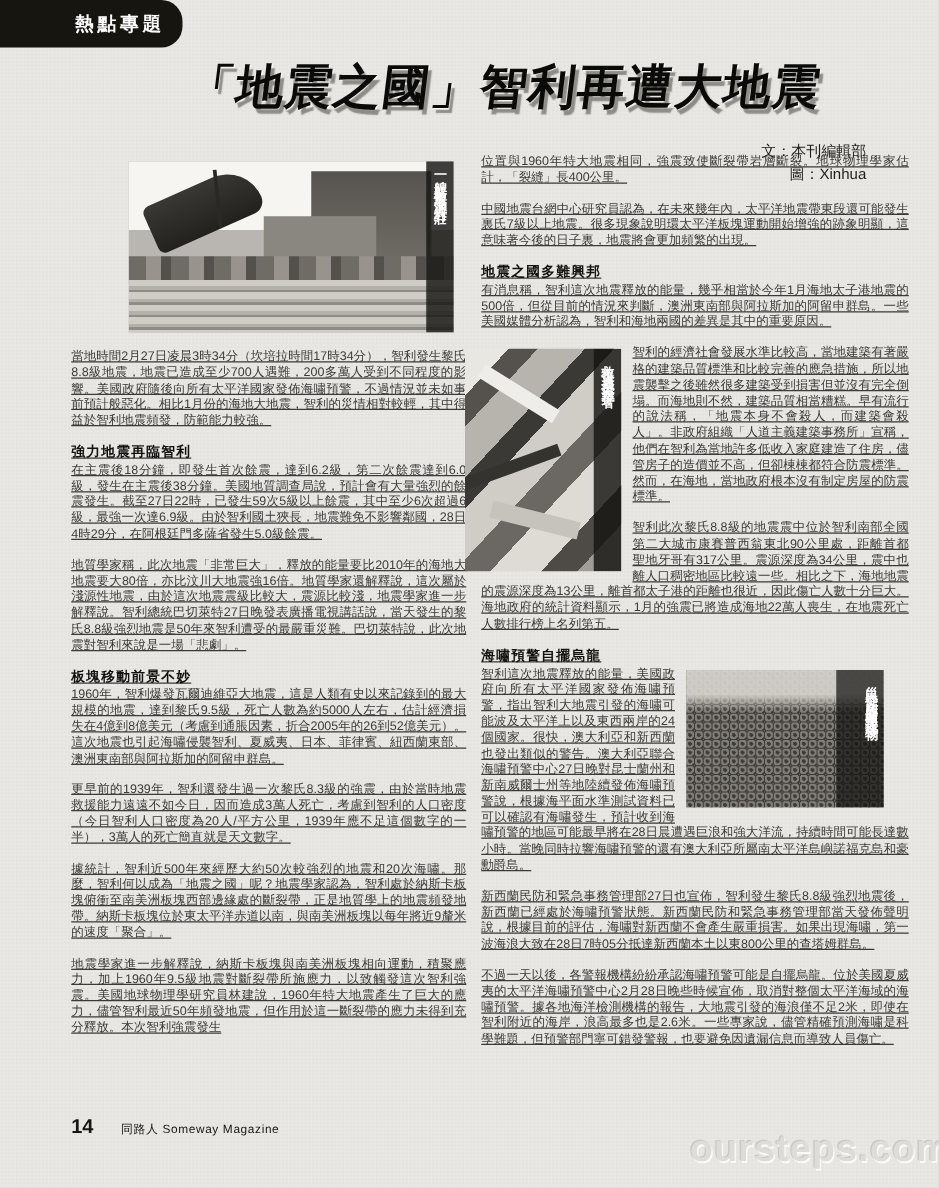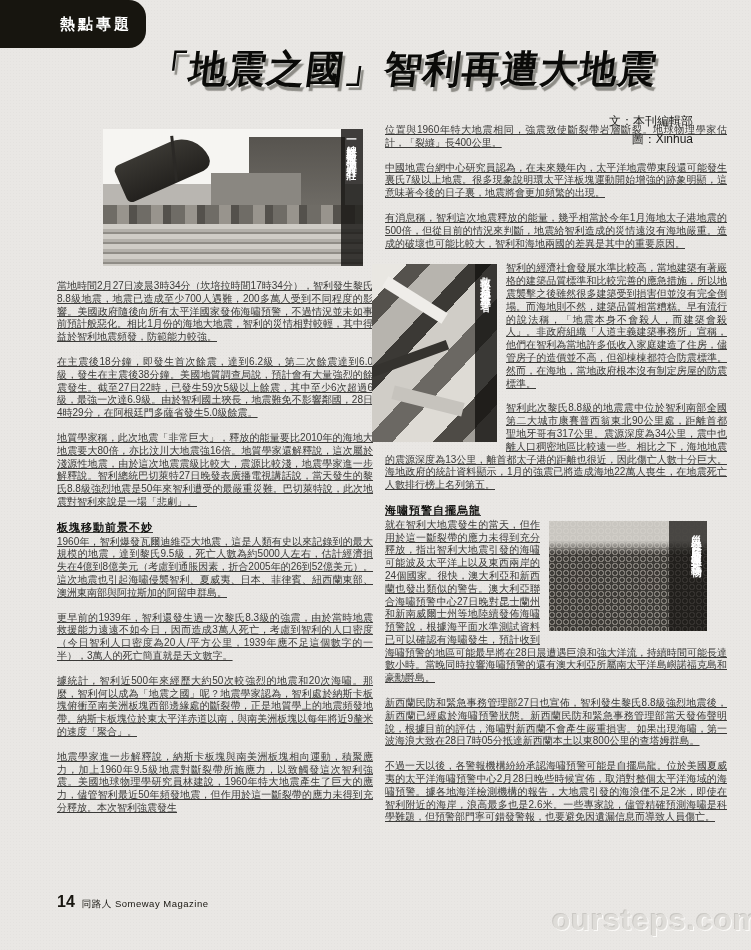--- a/index.html
+++ b/index.html
@@ -6,21 +6,21 @@
   .page{
     position:relative; width:751px; height:950px; overflow:hidden;
     background:#e9e7e4;
     background-image:radial-gradient(rgba(0,0,0,0.025) 1px, transparent 1px);
     background-size:3px 3px;
     font-family:"Liberation Sans","DejaVu Sans",sans-serif;
     color:#3a3a38;
   }
   
   .badge{
-    position:absolute; left:0; top:66; width:146px; height:48px;
+    position:absolute; left:0; top:66; width:146px; height:38px;
     background:#17150f; border-radius:0 17px 17px 0;
     display:flex; align-items:center; justify-content:flex-end;
     color:#fff; font-size:15px; font-weight:bold; letter-spacing:3px;
     padding-right:14px; box-sizing:border-box;
   }
   .main-title{
     position:absolute; left:150px; top:44px; width:480px;
     font-size:38px; font-weight:900; color:#0a0a08;
     transform:skewX(-7deg);
     text-shadow:3px 4px 1px rgba(125,123,118,0.85), 1px 1px 0 #fdfdfb;
@@ -59,21 +59,21 @@
   .photo2 .beam1{position:absolute;left:8px;top:30px;width:70px;height:12px;background:#efede9;transform:rotate(32deg);}
   .photo2 .beam2{position:absolute;left:-6px;top:90px;width:84px;height:10px;background:#35332f;transform:rotate(-20deg);}
   .photo2 .beam3{position:absolute;left:20px;top:130px;width:72px;height:14px;background:#c6c3bd;transform:rotate(14deg);}
   .photo3{float:right; width:158px; height:110px; margin:2px 20px 4px 9px;
     background:
       linear-gradient(180deg,rgba(216,213,207,0.9) 0 18%,rgba(0,0,0,0) 30%),
       repeating-radial-gradient(circle at 3px 3px,#3d3b37 0 1.6px,#807c76 1.6px 3.4px);
     background-size:100% 100%, 7px 7px;}
   .vcap2{width:38px; line-height:17px; background:rgba(22,21,18,0.72);}
   
-  .footer{position:absolute; left:57px; top:893px; display:flex; align-items:baseline; gap:7px; color:#17150f;}
+  .footer{position:absolute; left:57px; top:893px; display:flex; align-items:baseline; gap:22px; color:#17150f;}
   .footer .pno{font-size:16px; font-weight:bold;}
   .footer .mag{font-size:9.5px; font-weight:normal; letter-spacing:0.5px;}
   .watermark{
     position:absolute; left:552px; top:903px; white-space:nowrap;
     font-size:30px; font-weight:bold; letter-spacing:1px;
     color:#dedcd8; text-shadow:1px 1px 0 #fbfaf8,-1px -1px 0 #c9c7c3;
   }
 </style>
 </head>
 <body>
@@ -95,46 +95,48 @@
       <div class="bldg-r"></div>
       <div class="bldg-m"></div>
       <div class="boat">
           <div class="mast"></div>
         </div>
       <div class="rubble"></div>
       <div class="water"></div>
       <div class="vcap">一艘船被海浪沖入村莊</div>
     </div>
     <p>當地時間2月27日凌晨3時34分（坎培拉時間17時34分），智利發生黎氏8.8級地震，地震已造成至少700人遇難，200多萬人受到不同程度的影響。美國政府隨後向所有太平洋國家發佈海嘯預警，不過情況並未如事前預計般惡化。相比1月份的海地大地震，智利的災情相對較輕，其中得益於智利地震頻發，防範能力較強。</p>
+    <h3>強力地震再臨智利</h3>
     <p>在主震後18分鐘，即發生首次餘震，達到6.2級，第二次餘震達到6.0級，發生在主震後38分鐘。美國地質調查局說，預計會有大量強烈的餘震發生。截至27日22時，已發生59次5級以上餘震，其中至少6次超過6級，最強一次達6.9級。由於智利國土狹長，地震難免不影響鄰國，28日4時29分，在阿根廷門多薩省發生5.0級餘震。</p>
     <p>地質學家稱，此次地震「非常巨大」，釋放的能量要比2010年的海地大地震要大80倍，亦比汶川大地震強16倍。地質學家還解釋說，這次屬於淺源性地震，由於這次地震震級比較大，震源比較淺，地震學家進一步解釋說。智利總統巴切萊特27日晚發表廣播電視講話說，當天發生的黎氏8.8級強烈地震是50年來智利遭受的最嚴重災難。巴切萊特說，此次地震對智利來說是一場「悲劇」。</p>
     <h3>板塊移動前景不妙</h3>
     <p>1960年，智利爆發瓦爾迪維亞大地震，這是人類有史以來記錄到的最大規模的地震，達到黎氏9.5級，死亡人數為約5000人左右，估計經濟損失在4億到8億美元（考慮到通脹因素，折合2005年的26到52億美元）。這次地震也引起海嘯侵襲智利、夏威夷、日本、菲律賓、紐西蘭東部、澳洲東南部與阿拉斯加的阿留申群島。</p>
     <p>更早前的1939年，智利還發生過一次黎氏8.3級的強震，由於當時地震救援能力遠遠不如今日，因而造成3萬人死亡，考慮到智利的人口密度（今日智利人口密度為20人/平方公里，1939年應不足這個數字的一半），3萬人的死亡簡直就是天文數字。</p>
     <p>據統計，智利近500年來經歷大約50次較強烈的地震和20次海嘯。那麼，智利何以成為「地震之國」呢？地震學家認為，智利處於納斯卡板塊俯衝至南美洲板塊西部邊緣處的斷裂帶，正是地質學上的地震頻發地帶。納斯卡板塊位於東太平洋赤道以南，與南美洲板塊以每年將近9釐米的速度「聚合」。</p>
     <p>地震學家進一步解釋說，納斯卡板塊與南美洲板塊相向運動，積聚應力，加上1960年9.5級地震對斷裂帶所施應力，以致觸發這次智利強震。美國地球物理學研究員林建說，1960年特大地震產生了巨大的應力，儘管智利最近50年頻發地震，但作用於這一斷裂帶的應力未得到充分釋放。本次智利強震發生</p>
   </div>
 
   <div class="col col-right">
     <p>位置與1960年特大地震相同，強震致使斷裂帶岩層斷裂。地球物理學家估計，「裂縫」長400公里。</p>
     <p>中國地震台網中心研究員認為，在未來幾年內，太平洋地震帶東段還可能發生裏氏7級以上地震。很多現象說明環太平洋板塊運動開始增強的跡象明顯，這意味著今後的日子裏，地震將會更加頻繁的出現。</p>
-    <p>有消息稱，智利這次地震釋放的能量，幾乎相當於今年1月海地太子港地震的500倍，但從目前的情況來判斷，地震給智利造成的災情遠沒有海地嚴重。造成的破壞也可能比較大，智利和海地兩國的差異是其中的重要原因。</p>
+    <h3>地震之國多難興邦</h3>
+    <p>有消息稱，智利這次地震釋放的能量，幾乎相當於今年1月海地太子港地震的500倍，但從目前的情況來判斷，澳洲東南部與阿拉斯加的阿留申群島。一些美國媒體分析認為，智利和海地兩國的差異是其中的重要原因。</p>
     <div class="photo photo2">
       <div class="beam1"></div>
       <div class="beam2"></div>
       <div class="beam3"></div>
       <div class="vcap">救援人員搜索幸存者</div>
     </div>
     <p>智利的經濟社會發展水準比較高，當地建築有著嚴格的建築品質標準和比較完善的應急措施，所以地震襲擊之後雖然很多建築受到損害但並沒有完全倒塌。而海地則不然，建築品質相當糟糕。早有流行的說法稱，「地震本身不會殺人，而建築會殺人」。非政府組織「人道主義建築事務所」宣稱，他們在智利為當地許多低收入家庭建造了住房，儘管房子的造價並不高，但卻棟棟都符合防震標準。然而，在海地，當地政府根本沒有制定房屋的防震標準。</p>
     <p>智利此次黎氏8.8級的地震震中位於智利南部全國第二大城市康賽普西翁東北90公里處，距離首都聖地牙哥有317公里。震源深度為34公里，震中也離人口稠密地區比較遠一些。相比之下，海地地震的震源深度為13公里，離首都太子港的距離也很近，因此傷亡人數十分巨大。海地政府的統計資料顯示，1月的強震已將造成海地22萬人喪生，在地震死亡人數排行榜上名列第五。</p>
     <h3>海嘯預警自擺烏龍</h3>
     <div class="photo photo3">
       <div class="vcap vcap2">災民從商店廢墟中尋找食物</div>
     </div>
-    <p>就在智利大地震發生的當天，但作用於這一斷裂帶的應力未得到充分釋放，指出智利大地震引發的海嘯可能波及太平洋上以及東西兩岸的24個國家。很快，澳大利亞和新西蘭也發出類似的警告。澳大利亞聯合海嘯預警中心27日晚對昆士蘭州和新南威爾士州等地陸續發佈海嘯預警說，根據海平面水準測試資料已可以確認有海嘯發生，預計收到海嘯預警的地區可能最早將在28日晨遭遇巨浪和強大洋流，持續時間可能長達數小時。當晚同時拉響海嘯預警的還有澳大利亞所屬南太平洋島嶼諾福克島和豪勳爵島。</p>
+    <p>智利這次地震釋放的能量，美國政府向所有太平洋國家發佈海嘯預警，指出智利大地震引發的海嘯可能波及太平洋上以及東西兩岸的24個國家。很快，澳大利亞和新西蘭也發出類似的警告。澳大利亞聯合海嘯預警中心27日晚對昆士蘭州和新南威爾士州等地陸續發佈海嘯預警說，根據海平面水準測試資料已可以確認有海嘯發生，預計收到海嘯預警的地區可能最早將在28日晨遭遇巨浪和強大洋流，持續時間可能長達數小時。當晚同時拉響海嘯預警的還有澳大利亞所屬南太平洋島嶼諾福克島和豪勳爵島。</p>
     <p>新西蘭民防和緊急事務管理部27日也宣佈，智利發生黎氏8.8級強烈地震後，新西蘭已經處於海嘯預警狀態。新西蘭民防和緊急事務管理部當天發佈聲明說，根據目前的評估，海嘯對新西蘭不會產生嚴重損害。如果出現海嘯，第一波海浪大致在28日7時05分抵達新西蘭本土以東800公里的查塔姆群島。</p>
     <p>不過一天以後，各警報機構紛紛承認海嘯預警可能是自擺烏龍。位於美國夏威夷的太平洋海嘯預警中心2月28日晚些時候宣佈，取消對整個太平洋海域的海嘯預警。據各地海洋檢測機構的報告，大地震引發的海浪僅不足2米，即使在智利附近的海岸，浪高最多也是2.6米。一些專家說，儘管精確預測海嘯是科學難題，但預警部門寧可錯發警報，也要避免因遺漏信息而導致人員傷亡。</p>
   </div>
 
   <div class="footer">
     <span class="pno">14</span>
     <span class="mag">同路人 Someway Magazine</span>
   </div>
 
   <div class="watermark">oursteps.com.au</div>

